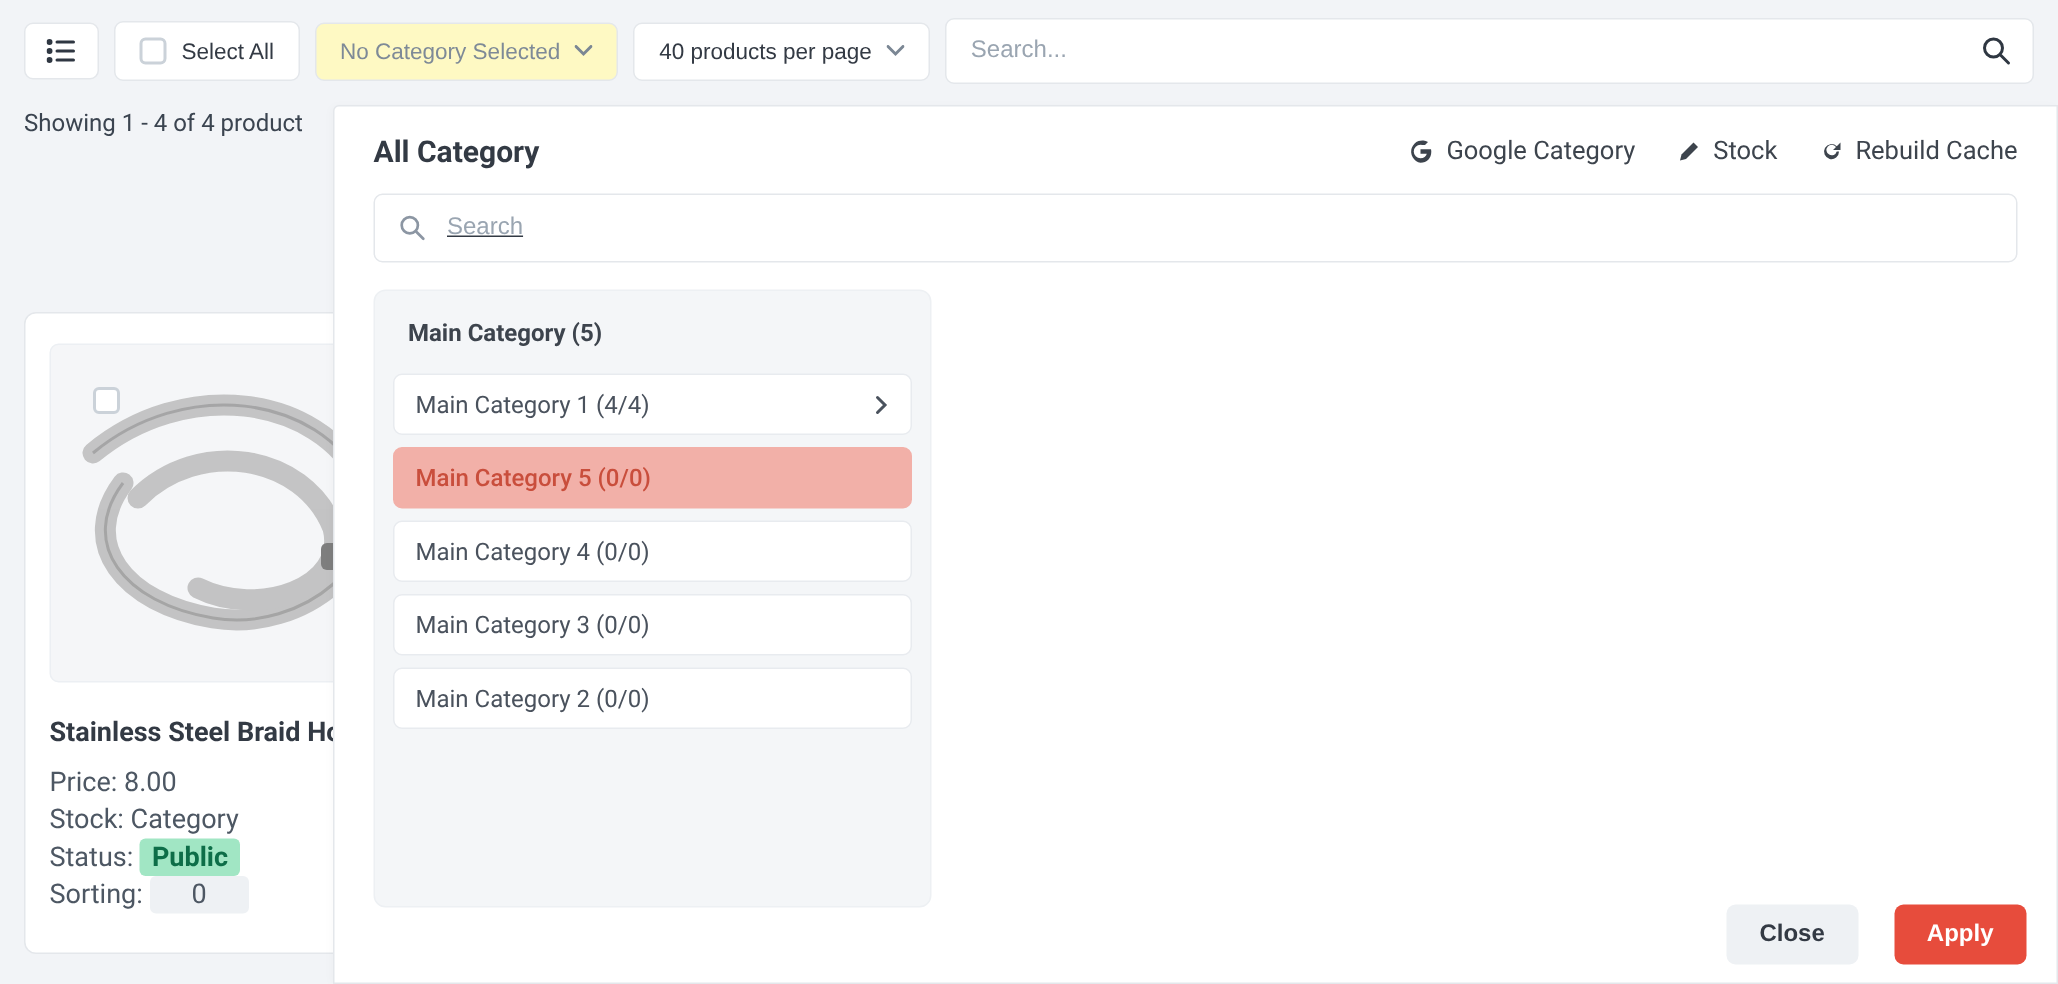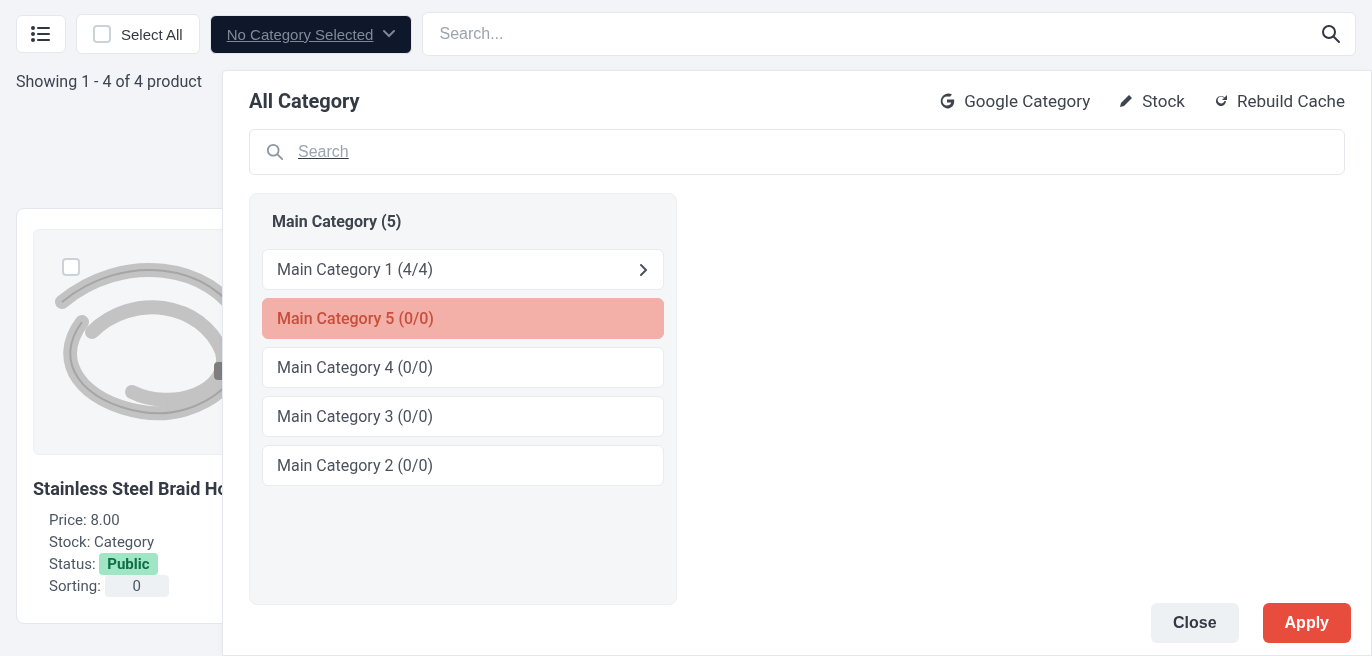--- a/index.html
+++ b/index.html
@@ -89,21 +89,21 @@
     width: 248px; height: 226px;
     background: #f5f6f8;
     border: 1px solid #eceff3;
     border-radius: 6px;
     position: relative;
     display:flex; align-items:center; justify-content:center;
     overflow:hidden;
   }
   .card .thumb .checkbox { position:absolute; top:28px; left:28px; }
   .card h3 { font-size: 18px; font-weight: 700; margin: 22px 0 10px; line-height:1.35; }
-  .meta-row { font-size: 15px; color:#4d5763; margin: 4px 16px; }
+  .meta-row { font-size: 18px; color:#4d5763; margin: 4px 0; }
   .badge-public {
     background: var(--soft-green);
     color: #0d6e48;
     font-weight: 700;
     border-radius: 4px;
     padding: 2px 8px;
   }
   .sortbox { background:#eef1f4; border-radius:4px; padding:2px 28px; }
 
   
@@ -136,21 +136,21 @@
     padding: 0 16px;
     text-decoration: underline;
   }
   .modal-search input { flex:1; border:none; outline:none; font-size:16px; }
   .modal-search input::placeholder { color:#9aa5b1; }
   .cat-panel {
     margin: 0 26px;
     background: var(--grey-100);
     border: 1px solid #edf0f3;
     border-radius: 8px;
-    width: 428px;
+    width: 372px;
     padding: 18px 12px 110px;
   }
   .cat-head { font-weight:700; font-size:16px; color:#3d444d; padding: 0 10px 10px; }
   .cat-item {
     background:#fff;
     border:1px solid #e8ebef;
     border-radius: 6px;
     padding: 10px 14px;
     margin: 8px 0;
     font-size:16px;
@@ -197,27 +197,33 @@
           <line x1="7" y1="14" x2="18" y2="14"></line>
       </g>
     </svg>
   </button>
 
   <button class="btn">
     <span class="checkbox"></span>
     <span>Select All</span>
   </button>
 
-  <button class="btn muted" style="background:#0f172a;text-decoration:underline;">
+  <button class="btn muted" style="background:#fef9c3;">
     <span>No Category Selected</span>
     <svg class="chev" width="12" height="8" viewBox="0 0 12 8">
         <path d="M1 1l5 5 5-5" stroke="#7b8794" stroke-width="2" fill="none" stroke-linecap="round"></path>
       </svg>
   </button>
 
+  <button class="btn">
+    <span>40 products per page</span>
+    <svg class="chev" width="12" height="8" viewBox="0 0 12 8">
+        <path d="M1 1l5 5 5-5" stroke="#7b8794" stroke-width="2" fill="none" stroke-linecap="round"></path>
+      </svg>
+  </button>
 
   <div class="search-wrap">
     <input type="text" placeholder="Search..." style="">
     <svg width="20" height="20" viewBox="0 0 20 20">
       <circle cx="8" cy="8" r="6" stroke="#2f3742" stroke-width="2" fill="none"></circle>
       <line x1="13" y1="13" x2="18" y2="18" stroke="#2f3742" stroke-width="2" stroke-linecap="round"></line>
     </svg>
   </div>
 </div>
 

